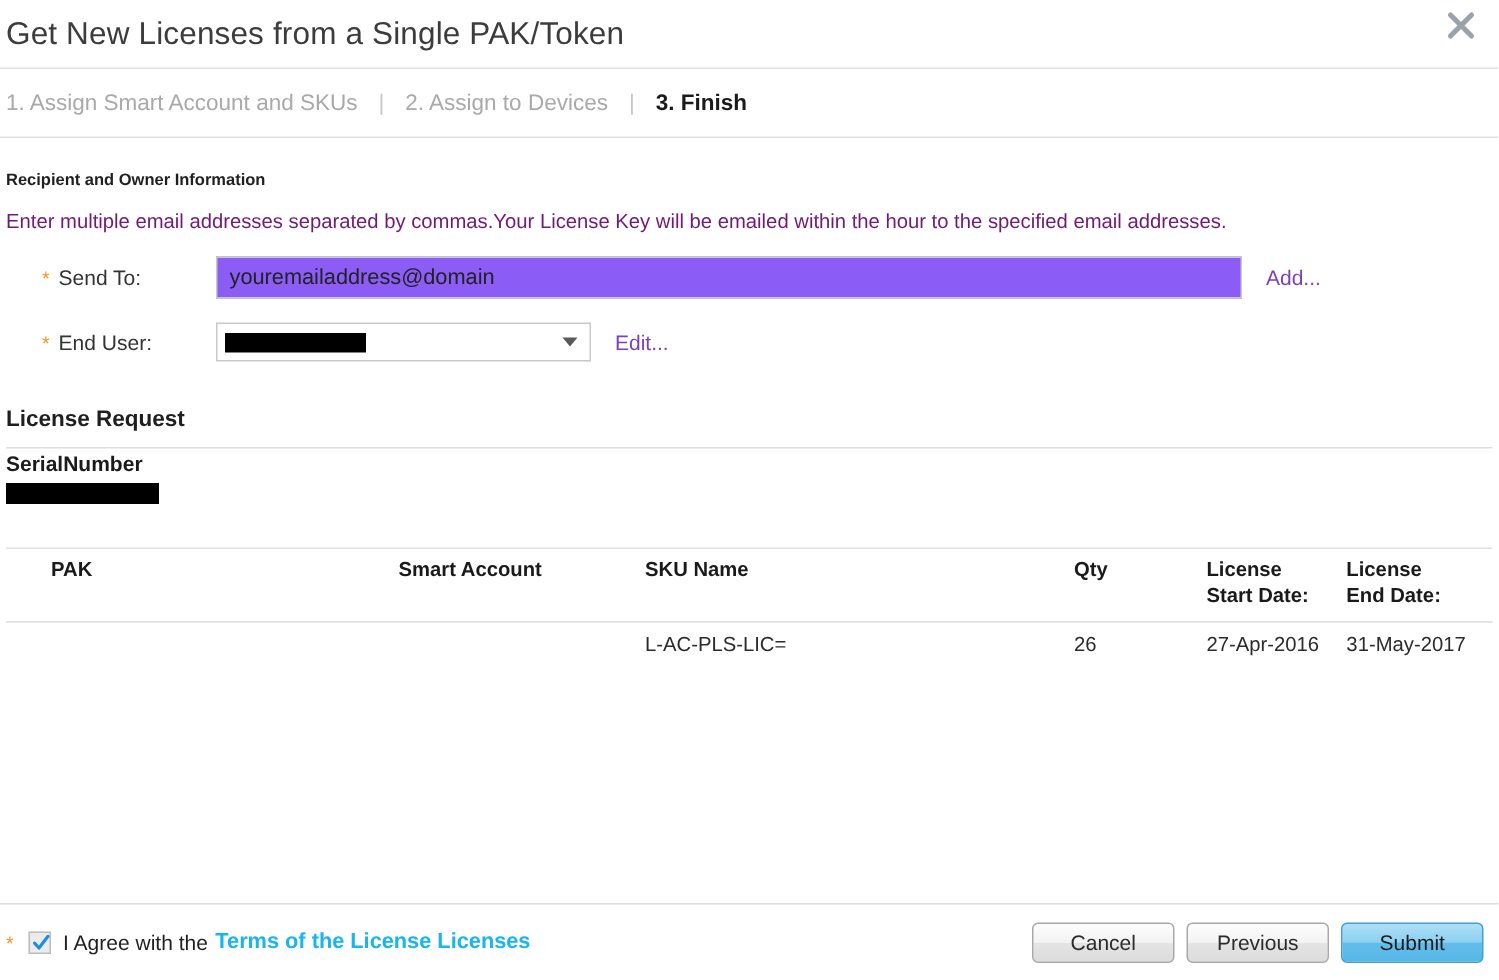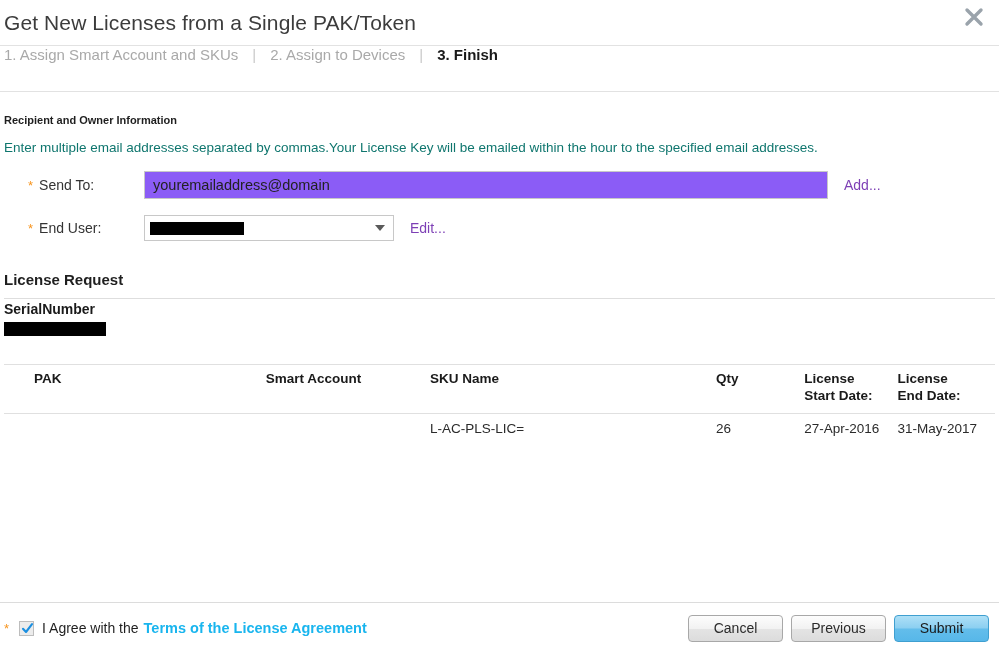--- a/index.html
+++ b/index.html
@@ -46,21 +46,21 @@
 
   .hrule {
     height: 1px;
     background: #e2e2e2;
     width: 100%;
   }
 
   
   .steps {
     display: flex;
-    align-items: flex-start;
+    align-items: center;
     height: 45px;
     padding-left: 4px;
     font-size: 15px;
   }
   .step {
     color: #a9a9a9;
     white-space: nowrap;
     cursor: pointer;
   }
   .step.current {
@@ -77,21 +77,21 @@
   .content { padding: 0 4px; }
 
   .section-title {
     font-size: 11px;
     font-weight: bold;
     color: #1f1f1f;
     margin: 22px 0 0 0;
   }
   .section-desc {
     font-size: 13.5px;
-    color: #0f766e;
+    color: #701a75;
     margin: 14px 0 0 0;
   }
 
   .form-row {
     display: flex;
     align-items: center;
     margin-top: 16px;
   }
   .field-label {
     width: 140px;
@@ -371,18 +371,18 @@
 <div class="footer-rule"></div>
 <div class="footer">
   <div class="agree-box">
     <span class="req-star">*</span>
     <span class="chk">
       <svg width="13" height="13" viewBox="0 0 13 13" aria-hidden="true">
         <path d="M2 6.8 L5 10 L11 2.2" stroke="#1b8fe0" stroke-width="2.1" fill="none" stroke-linecap="round" stroke-linejoin="round"></path>
       </svg>
     </span>
     <span class="agree-text">I Agree with the</span>
-    <a class="terms-link">Terms of the License Agreement</a>
+    <a class="terms-link">Terms of the License Licenses</a>
   </div>
   <button class="btn">Cancel</button>
   <button class="btn">Previous</button>
   <button class="btn btn-primary">Submit</button>
 </div>
 
 </body></html>

